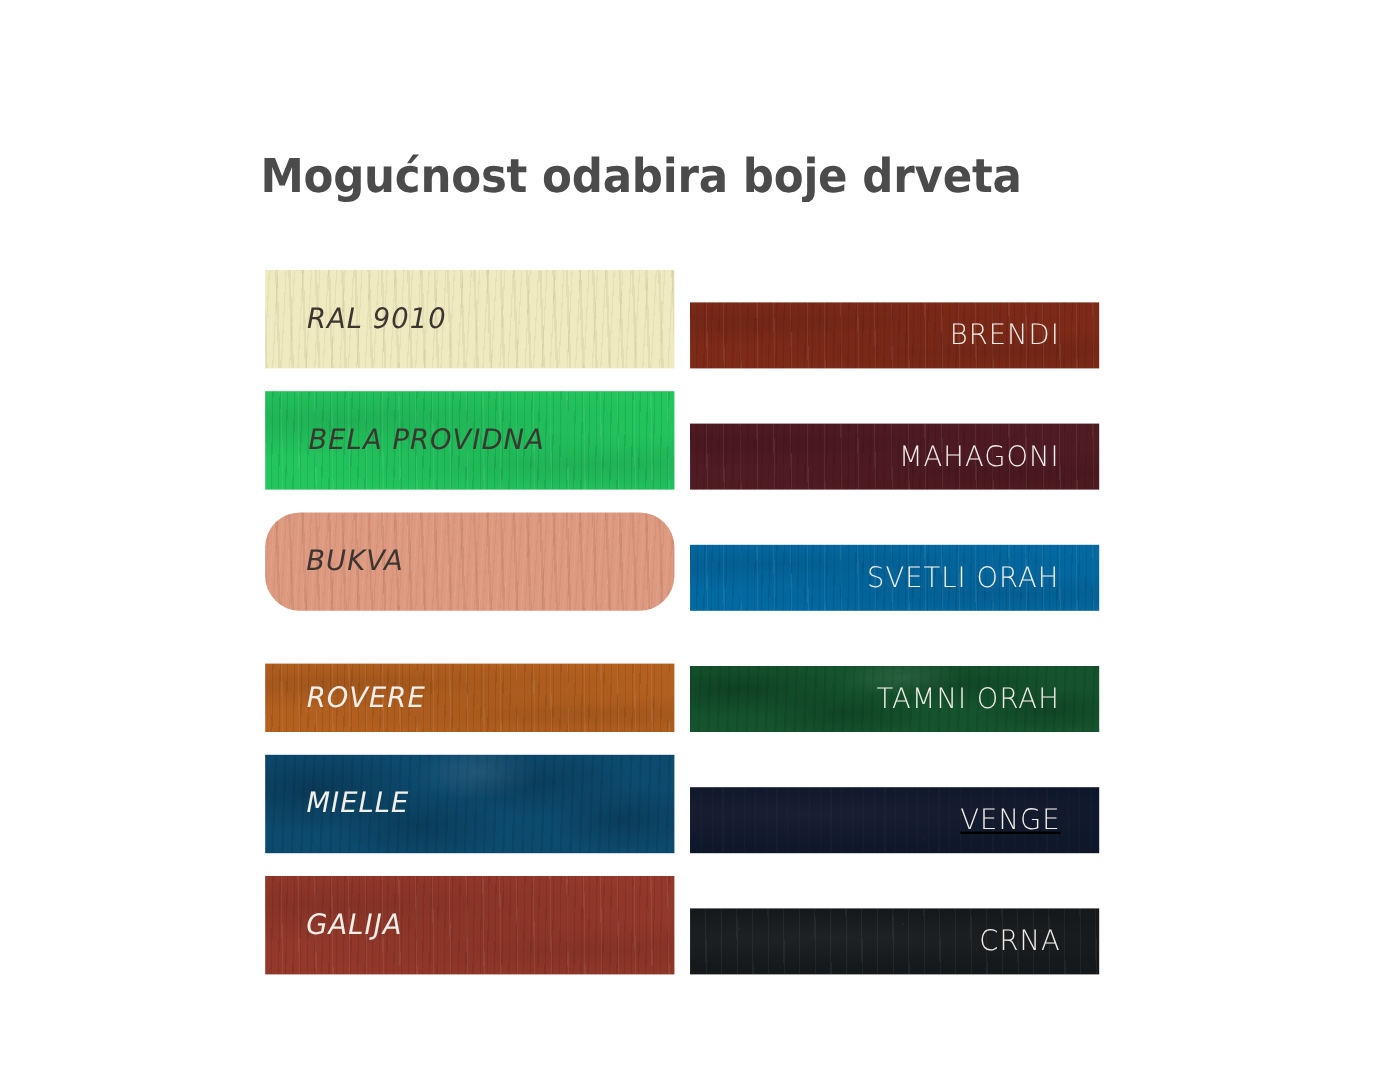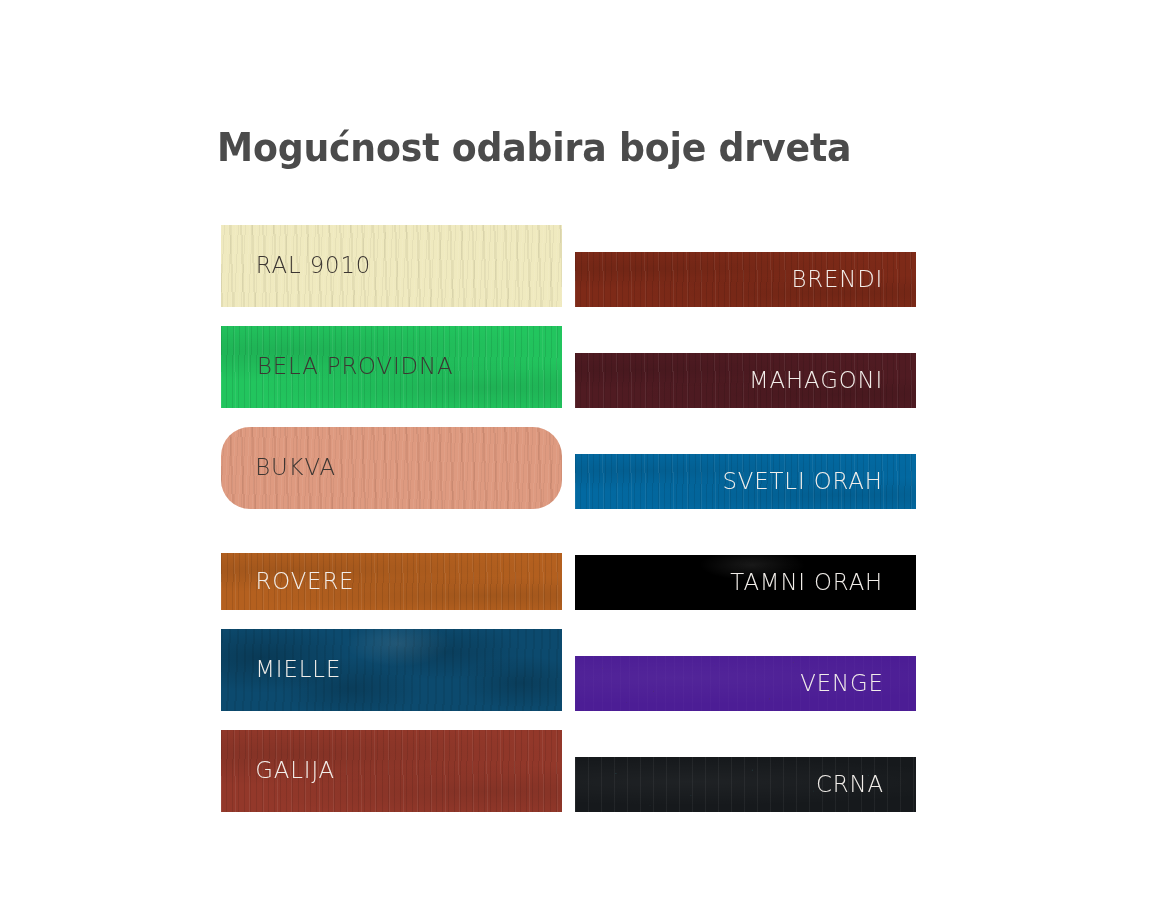--- a/index.html
+++ b/index.html
@@ -46,21 +46,21 @@
     row-gap: 19px;
   }
 
   .swatch {
     position: relative;
     overflow: hidden;
     display: flex;
     align-items: center;
     box-sizing: border-box;
   }
-  .swatch.align-left   { justify-content: flex-start; padding-left: 33px; }
+  .swatch.align-left   { justify-content: flex-start; padding-left: 33px; font-style: italic; }
   .swatch.align-right  { justify-content: flex-end;   padding-right: 31px; margin-top: 27px; }
 
   
   .grain {
     position: absolute;
     inset: 0;
     pointer-events: none;
   }
   .grain.fine {
     background-image:
@@ -181,29 +181,29 @@
       <span class="swatch-label label-dark" style="color: rgb(60, 54, 50);">BUKVA</span>
     </div>
     <div class="swatch align-right" style="background: #0369a1;">
       <div class="grain streak"></div>
       <span class="swatch-label label-light" style="color: rgb(242, 238, 234);">SVETLI ORAH</span>
     </div>
     <div class="swatch align-left" style="background: rgb(180, 96, 31); margin-top: 25px;">
       <div class="grain streak"></div>
       <span class="swatch-label label-light" style="color: rgb(242, 238, 234);">ROVERE</span>
     </div>
-    <div class="swatch align-right" style="background: #000000;">
+    <div class="swatch align-right" style="background: #14532d;">
       <div class="grain mottle"></div>
       <span class="swatch-label label-light" style="color: rgb(242, 238, 234);">TAMNI ORAH</span>
     </div>
     <div class="swatch align-left" style="background: #0c4a6e;">
       <div class="grain mottle"></div>
       <span class="swatch-label label-light" style="color: rgb(242, 238, 234);">MIELLE</span>
     </div>
-    <div class="swatch align-right" style="background: #4c1d95;">
+    <div class="swatch align-right" style="background: #0f172a; text-decoration: underline;">
       <div class="grain speckle"></div>
       <span class="swatch-label label-light" style="color: rgb(242, 238, 234);">VENGE</span>
     </div>
     <div class="swatch align-left" style="background: rgb(147, 56, 42);">
       <div class="grain streak"></div>
       <span class="swatch-label label-light" style="color: rgb(242, 238, 234);">GALIJA</span>
     </div>
     <div class="swatch align-right" style="background: rgb(22, 25, 28);">
       <div class="grain speckle-teal"></div>
       <span class="swatch-label label-light" style="color: rgb(242, 238, 234);">CRNA</span>

